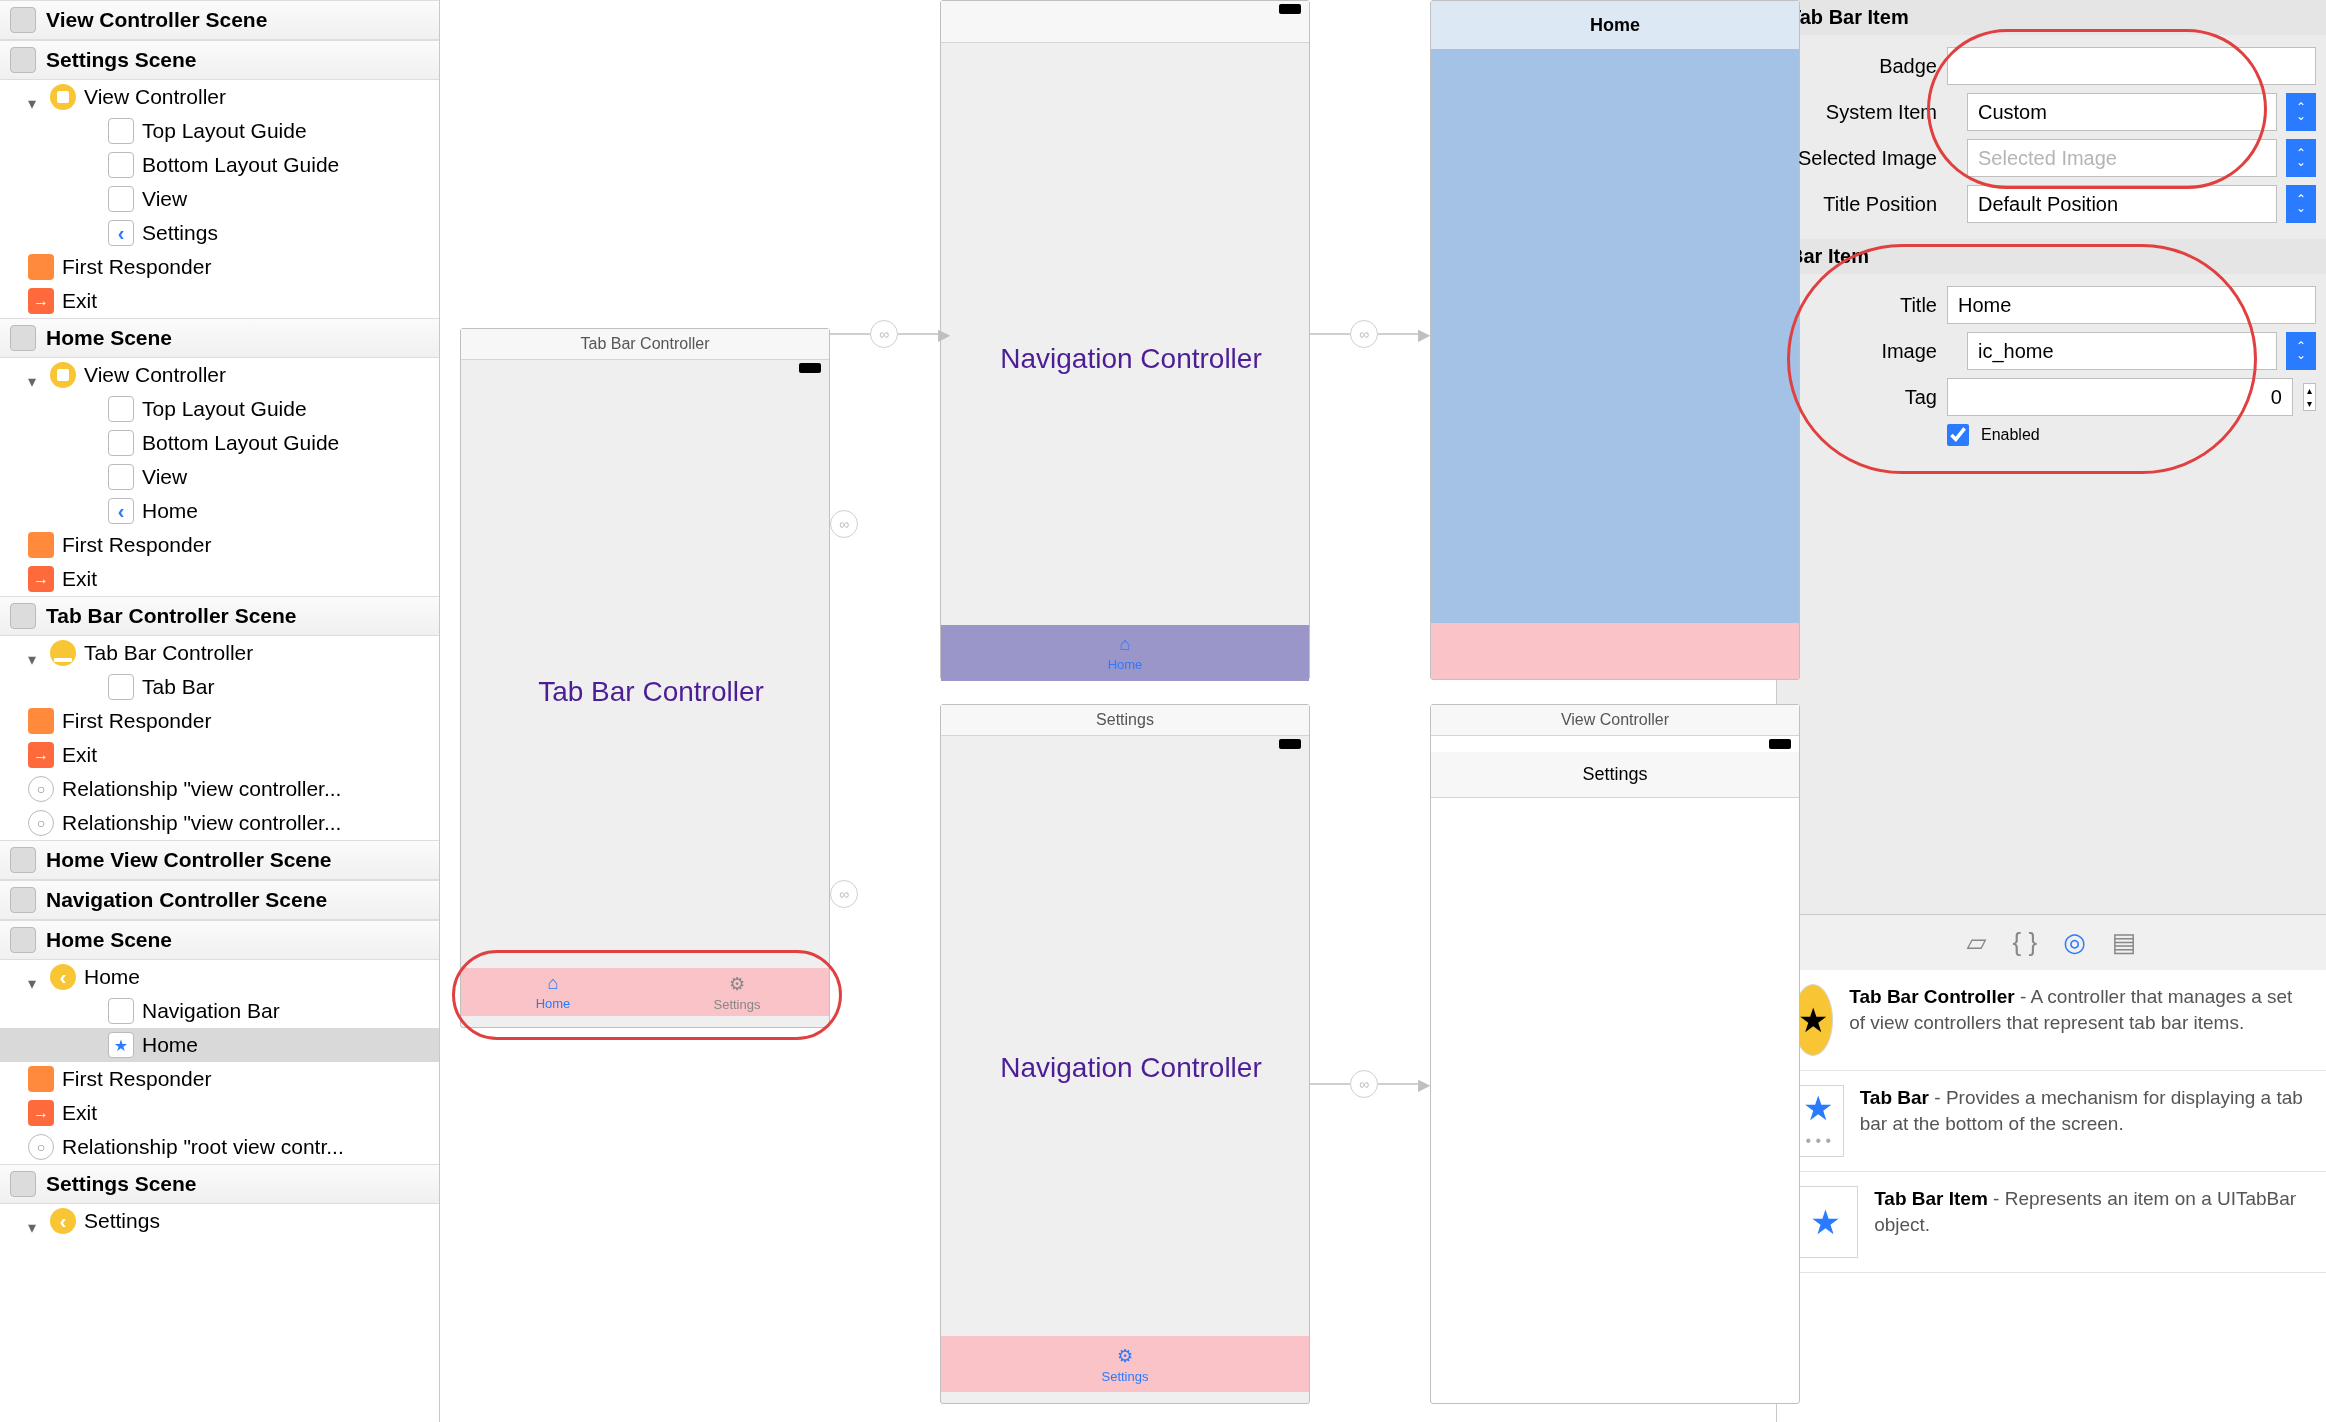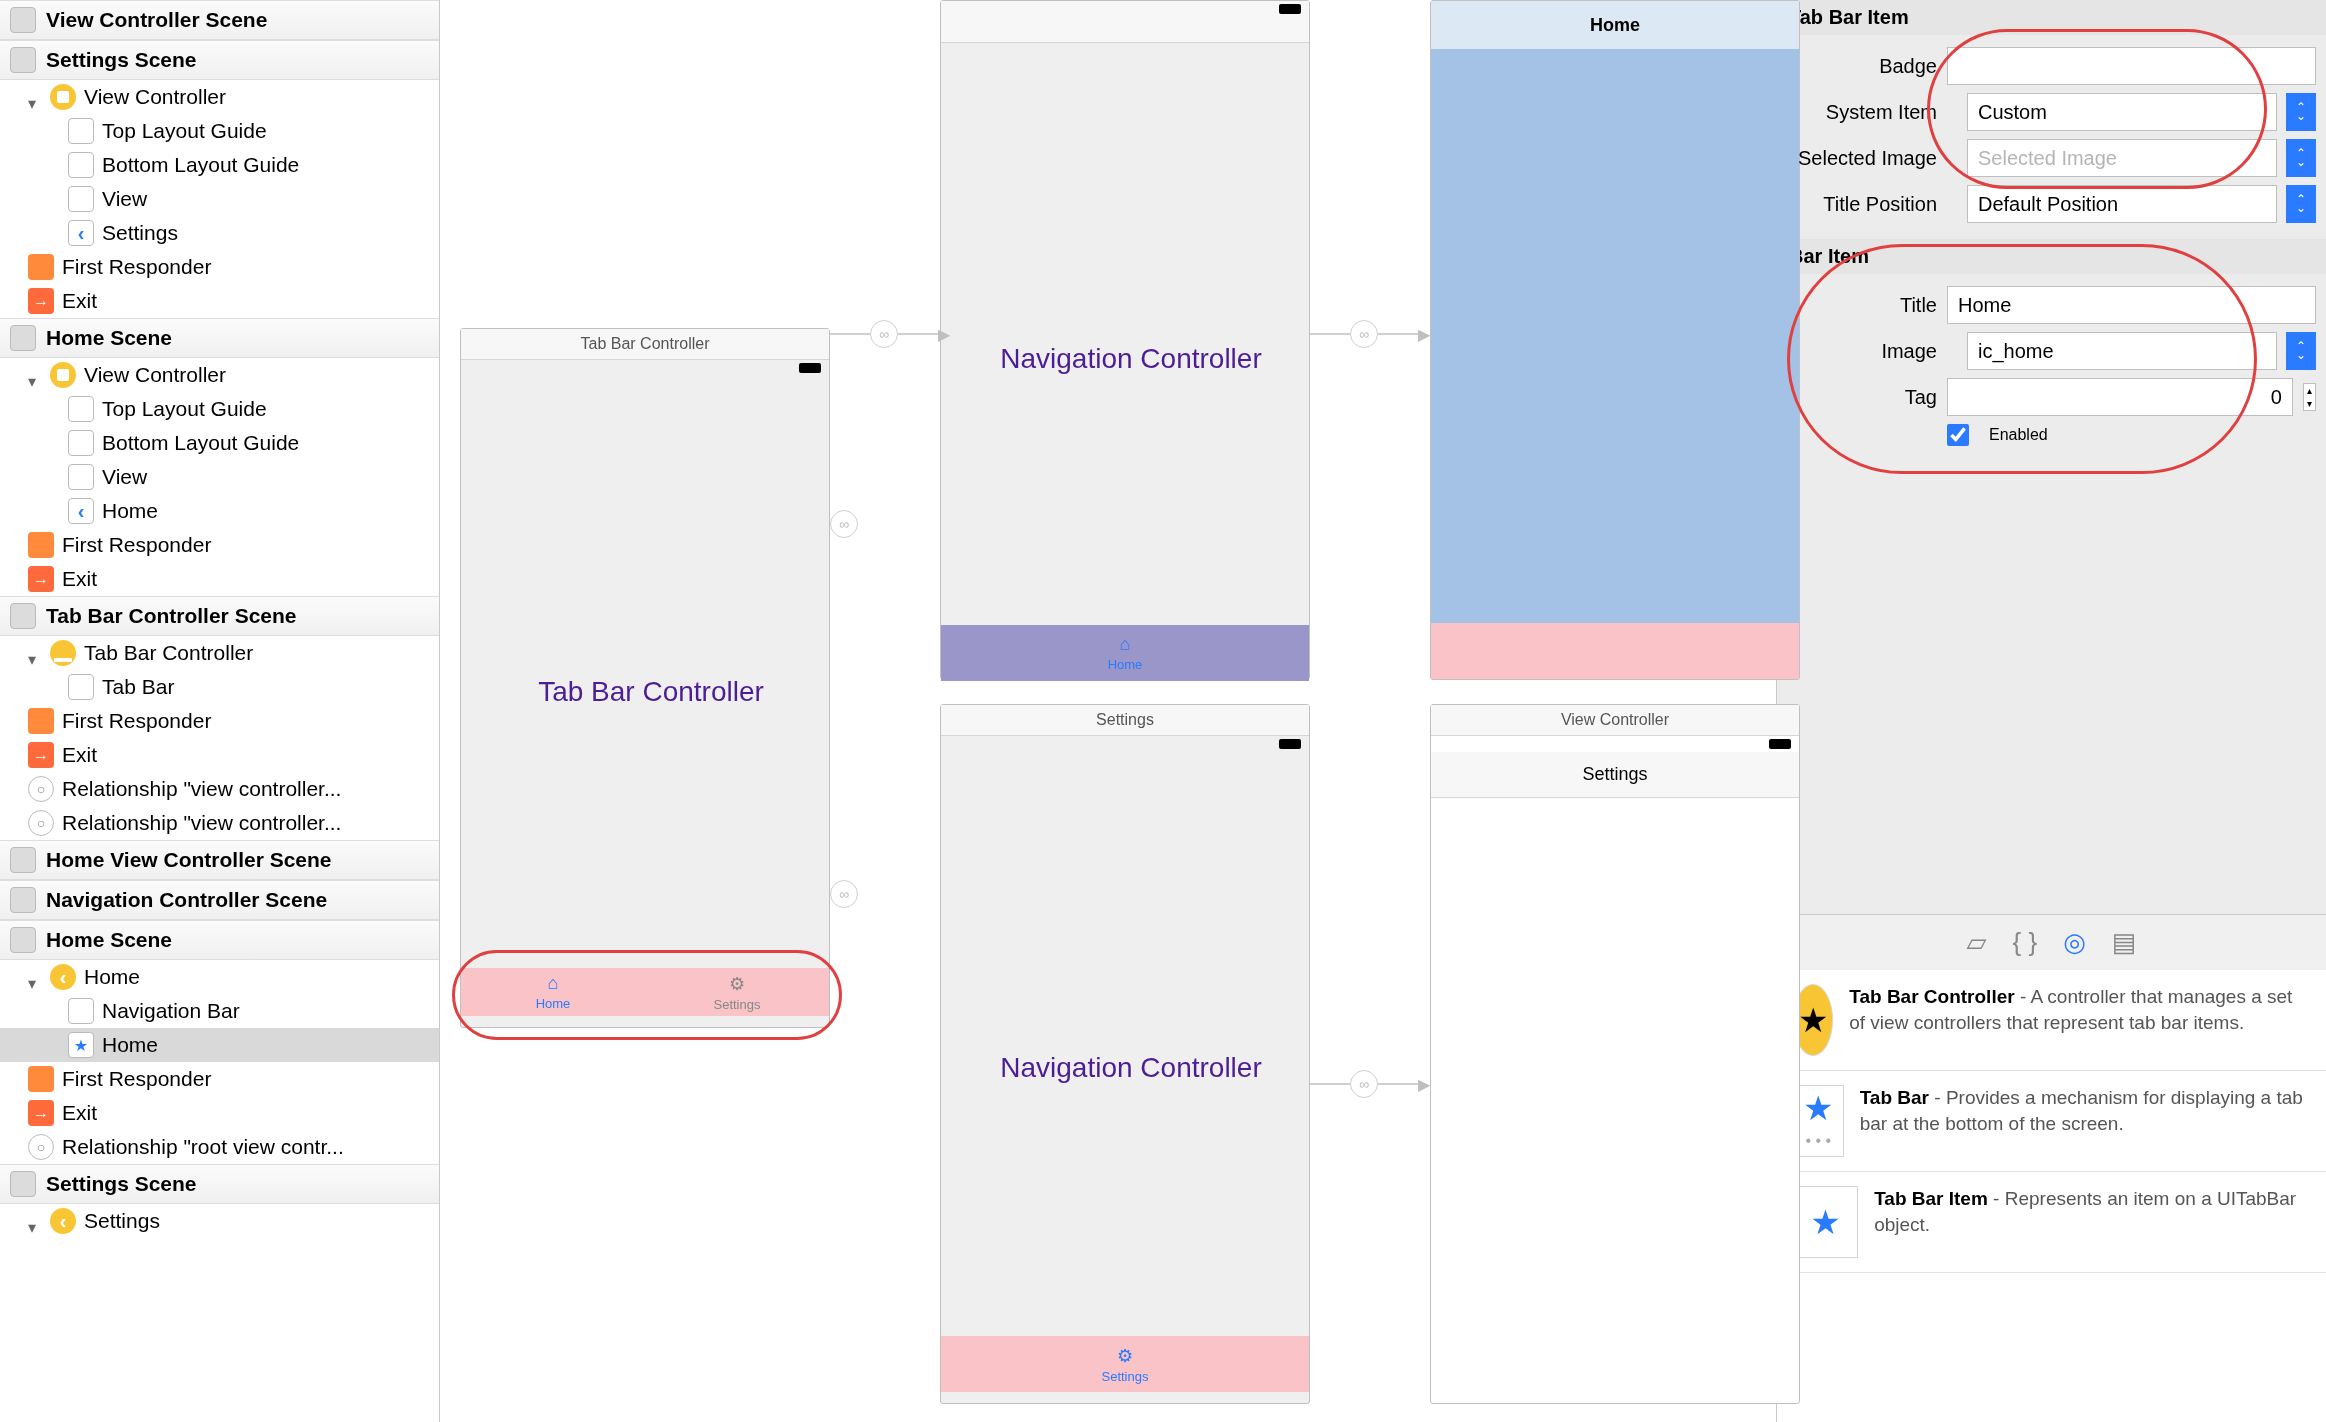--- a/index.html
+++ b/index.html
@@ -3,21 +3,21 @@
 <meta charset="utf-8">
 <style>
 * { box-sizing: border-box; margin: 0; padding: 0; font-family: -apple-system, "Helvetica Neue", Arial, sans-serif; }
 body { background: #fff; width: 2326px; height: 1422px; display: flex; overflow: hidden; }
 
 
 .outline { width: 440px; border-right: 1px solid #c9c9c9; background: #fff; overflow: hidden; font-size: 21px; }
 .outline .scene-header { display: flex; align-items: center; gap: 10px; padding: 6px 10px; background: linear-gradient(#fbfbfb,#f0f0f0); border-top: 1px solid #ddd; border-bottom: 1px solid #ddd; font-weight: 600; }
 .outline .row { display: flex; align-items: center; gap: 8px; padding: 4px 10px; white-space: nowrap; }
 .outline .row.indent1 { padding-left: 28px; }
-.outline .row.indent2 { padding-left: 68px; }
+.outline .row.indent2 { padding-left: 108px; }
 .outline .row.sel { background: #d9d9d9; }
 .disclosure { width: 14px; height: 14px; display: inline-block; }
 .disclosure.tri::before { content: "▾"; font-size: 16px; color: #666; }
 .ico { width: 26px; height: 26px; display: inline-flex; align-items: center; justify-content: center; border-radius: 4px; }
 .ico.scene { background: #dcdcdc; border: 1px solid #bbb; }
 .ico.vc-yellow { background: #f8c534; border-radius: 50%; }
 .ico.vc-yellow::before { content:""; width:12px; height:12px; background:#fff; border-radius:2px; }
 .ico.sq { background:#fff; border:1px solid #bbb; }
 .ico.back { background:#fff; border:1px solid #bbb; color:#2a7bff; }
 .ico.back::before { content:"‹"; font-weight:700; font-size:20px; }
@@ -59,21 +59,21 @@
 .inspector .section-title { font-weight:600; font-size:20px; padding:6px 12px; background:#e5e5e5; }
 .inspector .form { padding: 4px 10px 8px 10px; }
 .inspector .form-row { display:flex; align-items:center; margin:8px 0; gap:10px; }
 .inspector .form-row label { width: 150px; text-align:right; font-size: 20px; }
 .inspector .form-row .dropdown, .inspector .form-row input[type=text] { flex:1; height:38px; border:1px solid #bfbfbf; background:#fff; font-size:20px; padding:0 10px; }
 .inspector .dropdown { display:flex; align-items:center; justify-content:space-between;margin-left:20px; }
 .inspector .drop-btn { width:30px; height:38px; background:#2a7bff; color:#fff; display:flex; align-items:center; justify-content:center; font-size:14px; margin-left:-1px; }
 .inspector .drop-btn::before { content:"⌃\A⌄"; white-space: pre; line-height: 9px; font-size: 12px; }
 .inspector .stepper { display:flex; flex-direction: column; border:1px solid #bfbfbf; }
 .inspector .stepper span { font-size:10px; padding:1px 3px; background:#fff; }
-.inspector .checkbox-wrap { display:flex; align-items:center; gap:20px; margin-left:160px; }
+.inspector .checkbox-wrap { display:flex; align-items:center; gap:12px; margin-left:160px; }
 .inspector input[type=checkbox]{ width:22px; height:22px; accent-color: #2a7bff;}
 .inspector .placeholder { color: #b5b5b5; }
 
 .library-bar { border-top:1px solid #c9c9c9; background:#f0f0f0; display:flex; justify-content:center; gap:26px; padding:12px 0; font-size:26px; color:#888; }
 .library-bar .active { color:#2a7bff; }
 
 .library-list { background:#fff; flex:1; overflow:hidden; }
 .lib-item { display:flex; gap:16px; padding:14px 16px; border-bottom:1px solid #e3e3e3; }
 .lib-icon { width:72px; height:72px; border:1px solid #d5d5d5; display:flex; align-items:center; justify-content:center; font-size:34px; }
 .lib-icon.yellow { background:#f8c534; border-radius:50%; }

